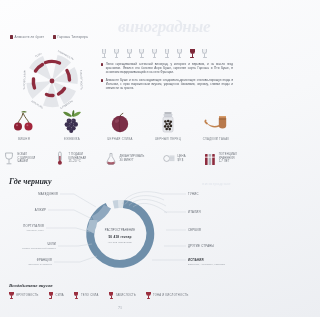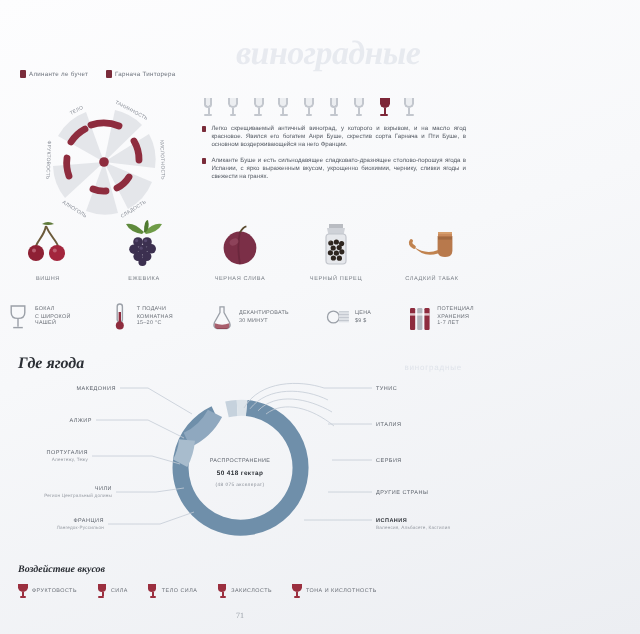--- a/index.html
+++ b/index.html
@@ -407,21 +407,21 @@
         </svg>
       </span>
       <span class="txt">
         <span>ПОТЕНЦИАЛ</span><br>
         <span>ХРАНЕНИЯ</span><br>
         <span>1-7 ЛЕТ</span>
       </span>
     </div>
   </div>
 
-  <div class="sec-title">Где ягода</div>
+  <div class="sec-title">Где чернику</div>
   <div class="watermark2">виноградные</div>
 
   <div class="donut-wrap">
     <svg width="240" height="92" viewBox="0 0 240 92">
 
       <g transform="translate(120,48)">
         <g fill="none" stroke-width="8">
 
           <path d="M3.3,-30 A30,30 0 1,1 -12.5,-27.3" stroke="#6f8faa"></path>
 

